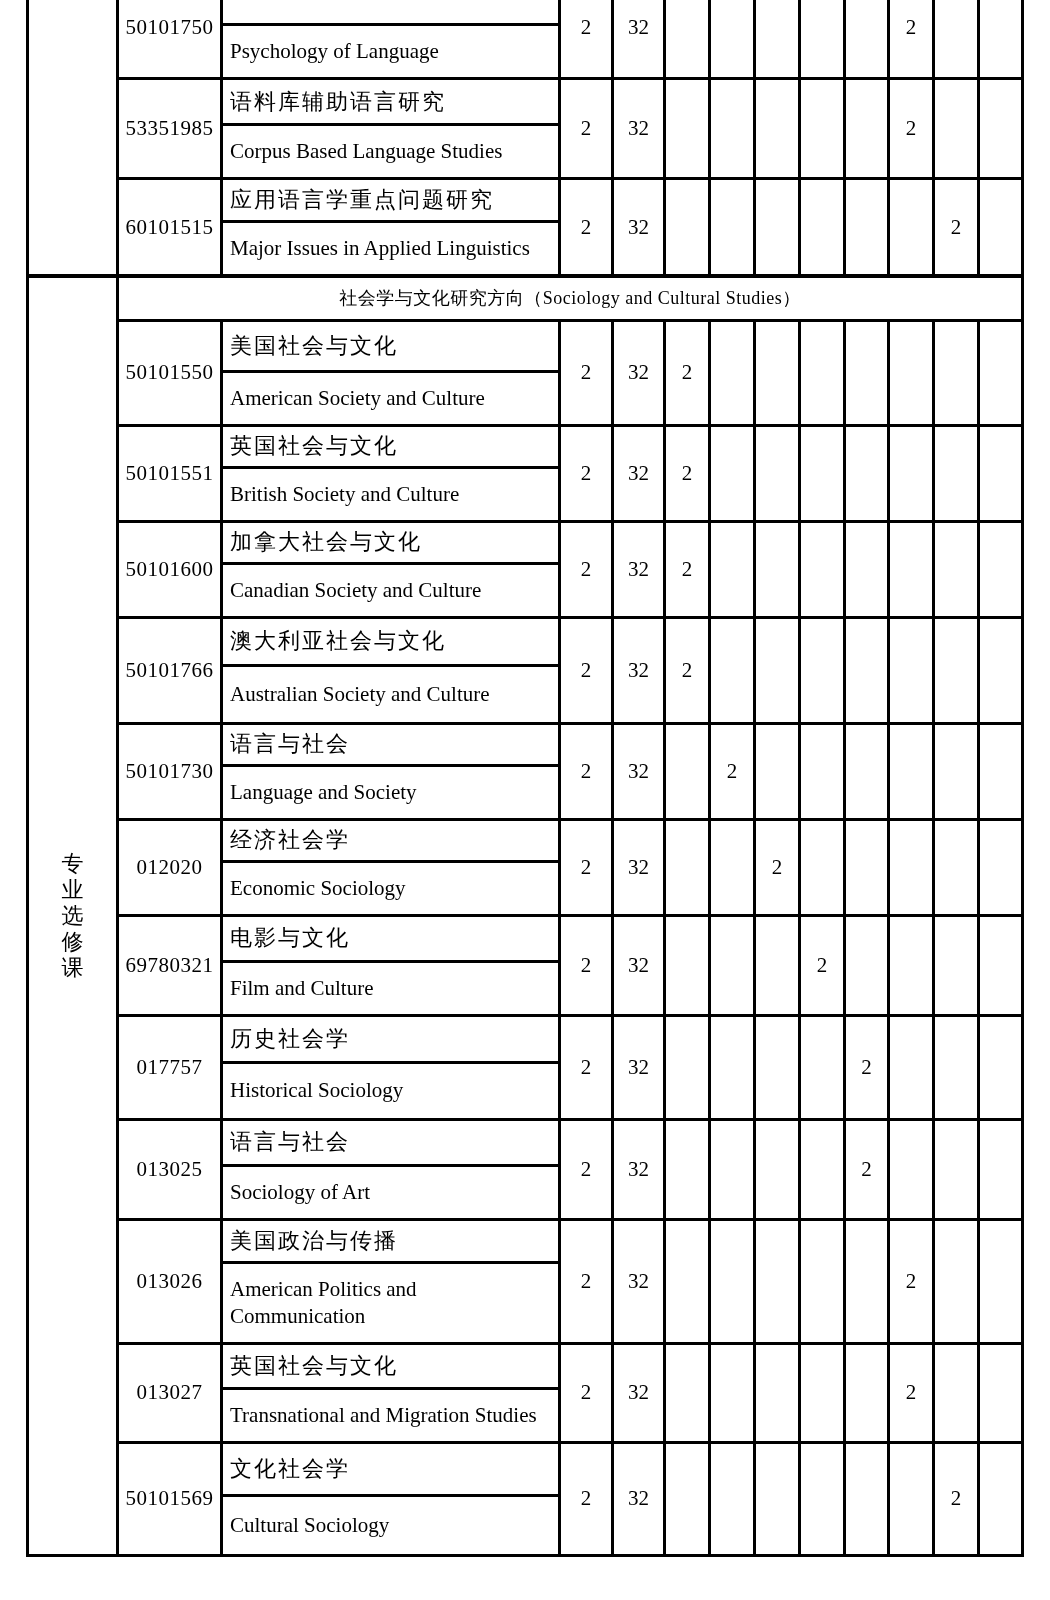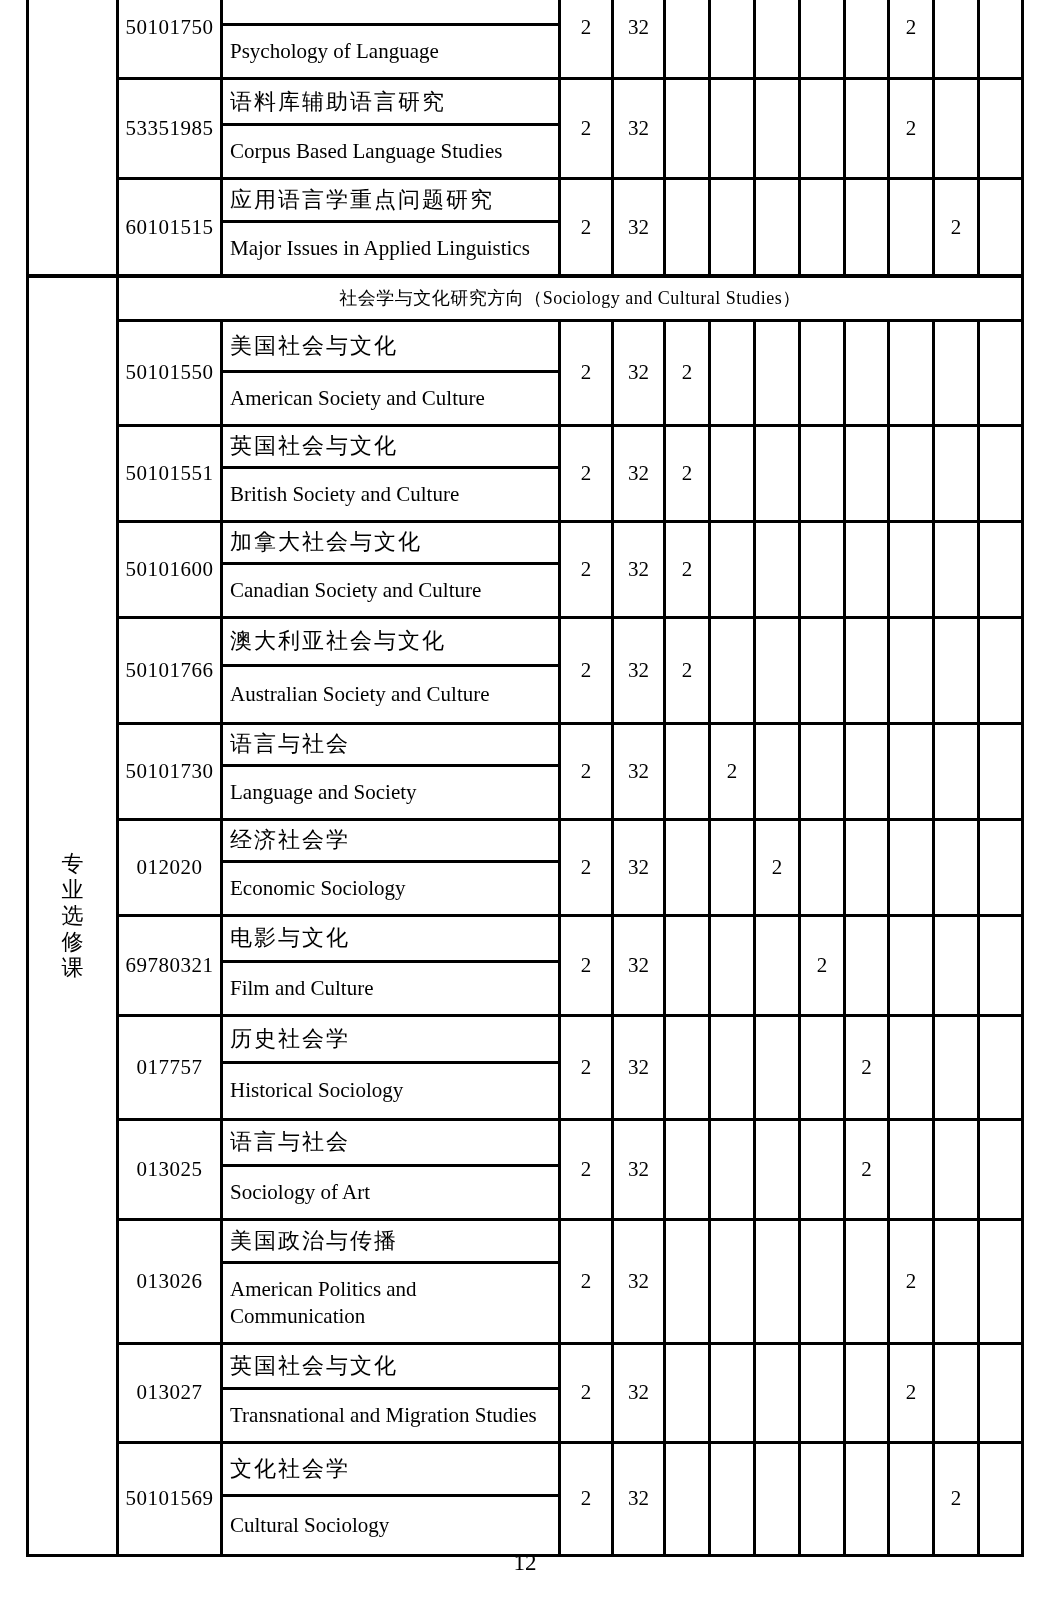--- a/index.html
+++ b/index.html
@@ -358,14 +358,13 @@
           <td class="sem" rowspan="2"></td>
           <td class="sem" rowspan="2"></td>
           <td class="sem" rowspan="2">2</td>
           <td class="sem" rowspan="2"></td>
         </tr>
         <tr style="height: 60px;">
           <td class="en">Cultural Sociology</td>
         </tr>
       </tbody>
   </table>
-  <div class="page-number">12</div>
 </div>
 
 </body></html>

